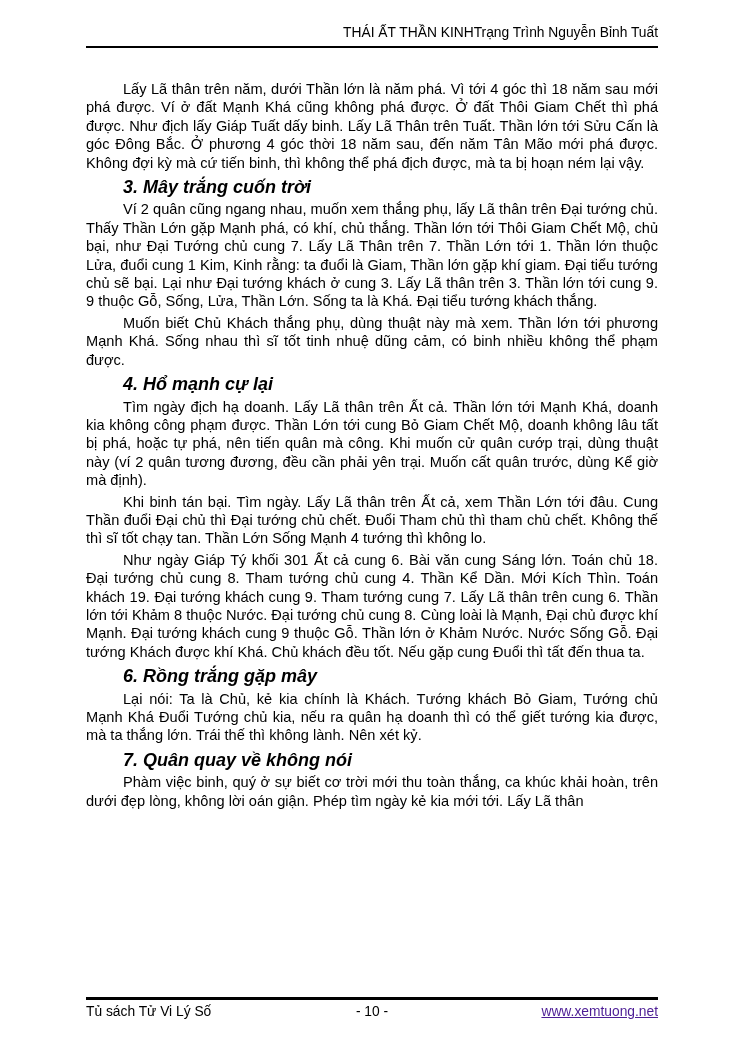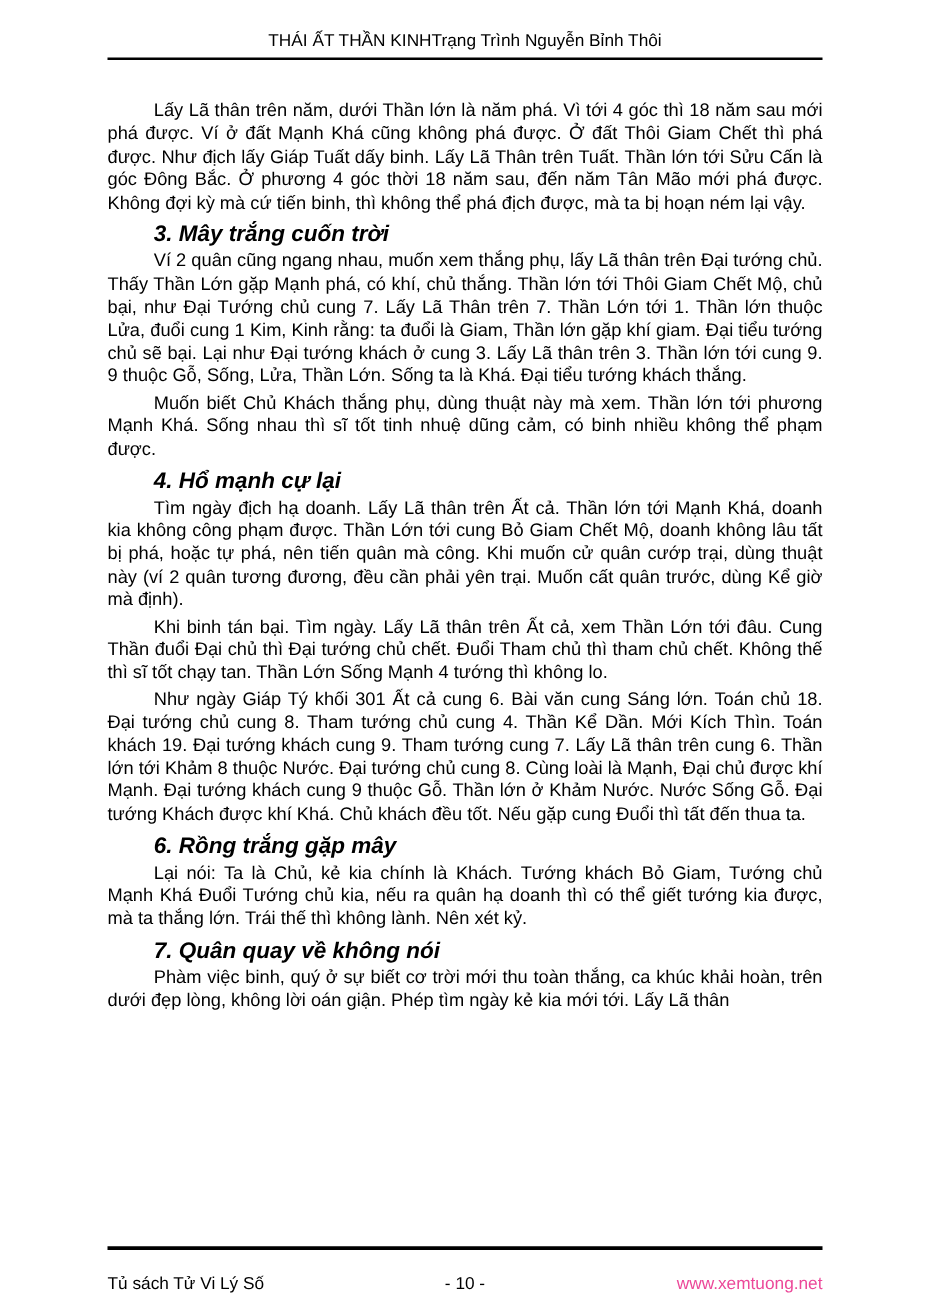--- a/index.html
+++ b/index.html
@@ -16,21 +16,21 @@
     font-family: "Liberation Sans", sans-serif;
     overflow: hidden;
     box-sizing: border-box;
   }
   .page-header {
     position: absolute;
     top: 24px;
     left: 86px;
     right: 86px;
     display: flex;
-    justify-content: center;
+    justify-content: flex-end;
     align-items: flex-end;
     font-size: 13.8px;
     line-height: 17px;
   }
   .header-rule {
     position: absolute;
     top: 46px;
     left: 86px;
     right: 86px;
     border-top: 2px solid #000000;
@@ -55,52 +55,53 @@
     margin: 6px 0 4px 37px;
     text-align: left;
     line-height: 18.4px;
   }
   .page-footer {
     position: absolute;
     top: 997px;
     left: 86px;
     right: 86px;
     border-top: 3px solid #000000;
-    padding-top: 18px;
+    padding-top: 3px;
     display: flex;
     justify-content: space-between;
     align-items: center;
     font-size: 13.8px;
     line-height: 17px;
   }
   .page-footer .center {
     position: absolute;
     left: 0;
     right: 0;
     text-align: center;
   }
   .footer-link {
-    color: #ec4899;
+    color: #4c1d95;
+    text-decoration: underline;
     cursor: pointer;
     position: relative;
     z-index: 1;
   }
   .footer-left {
     position: relative;
     z-index: 1;
   }
 </style>
 </head>
 <body>
 
 <div class="page">
 
   <div class="page-header">
     <span>THÁI ẤT THẦN KINH</span>
-    <span>Trạng Trình Nguyễn Bỉnh Thôi</span>
+    <span>Trạng Trình Nguyễn Bỉnh Tuất</span>
   </div>
   <div class="header-rule"></div>
 
   <div class="page-body">
     <p>Lấy Lã thân trên năm, dưới Thần lớn là năm phá. Vì tới 4 góc thì 18 năm sau mới phá được. Ví ở đất Mạnh Khá cũng không phá được. Ở đất Thôi Giam Chết thì phá được. Như địch lấy Giáp Tuất dấy binh. Lấy Lã Thân trên Tuất. Thần lớn tới Sửu Cấn là góc Đông Bắc. Ở phương 4 góc thời 18 năm sau, đến năm Tân Mão mới phá được. Không đợi kỳ mà cứ tiến binh, thì không thể phá địch được, mà ta bị hoạn ném lại vậy.</p>
     <h3>3. Mây trắng cuốn trời</h3>
     <p>Ví 2 quân cũng ngang nhau, muốn xem thắng phụ, lấy Lã thân trên Đại tướng chủ. Thấy Thần Lớn gặp Mạnh phá, có khí, chủ thắng. Thần lớn tới Thôi Giam Chết Mộ, chủ bại, như Đại Tướng chủ cung 7. Lấy Lã Thân trên 7. Thần Lớn tới 1. Thần lớn thuộc Lửa, đuổi cung 1 Kim, Kinh rằng: ta đuổi là Giam, Thần lớn gặp khí giam. Đại tiểu tướng chủ sẽ bại. Lại như Đại tướng khách ở cung 3. Lấy Lã thân trên 3. Thần lớn tới cung 9. 9 thuộc Gỗ, Sống, Lửa, Thần Lớn. Sống ta là Khá. Đại tiểu tướng khách thắng.</p>
     <p>Muốn biết Chủ Khách thắng phụ, dùng thuật này mà xem. Thần lớn tới phương Mạnh Khá. Sống nhau thì sĩ tốt tinh nhuệ dũng cảm, có binh nhiều không thể phạm được.</p>
     <h3>4. Hổ mạnh cự lại</h3>
     <p>Tìm ngày địch hạ doanh. Lấy Lã thân trên Ất cả. Thần lớn tới Mạnh Khá, doanh kia không công phạm được. Thần Lớn tới cung Bỏ Giam Chết Mộ, doanh không lâu tất bị phá, hoặc tự phá, nên tiến quân mà công. Khi muốn cử quân cướp trại, dùng thuật này (ví 2 quân tương đương, đều cần phải yên trại. Muốn cất quân trước, dùng Kể giờ mà định).</p>

